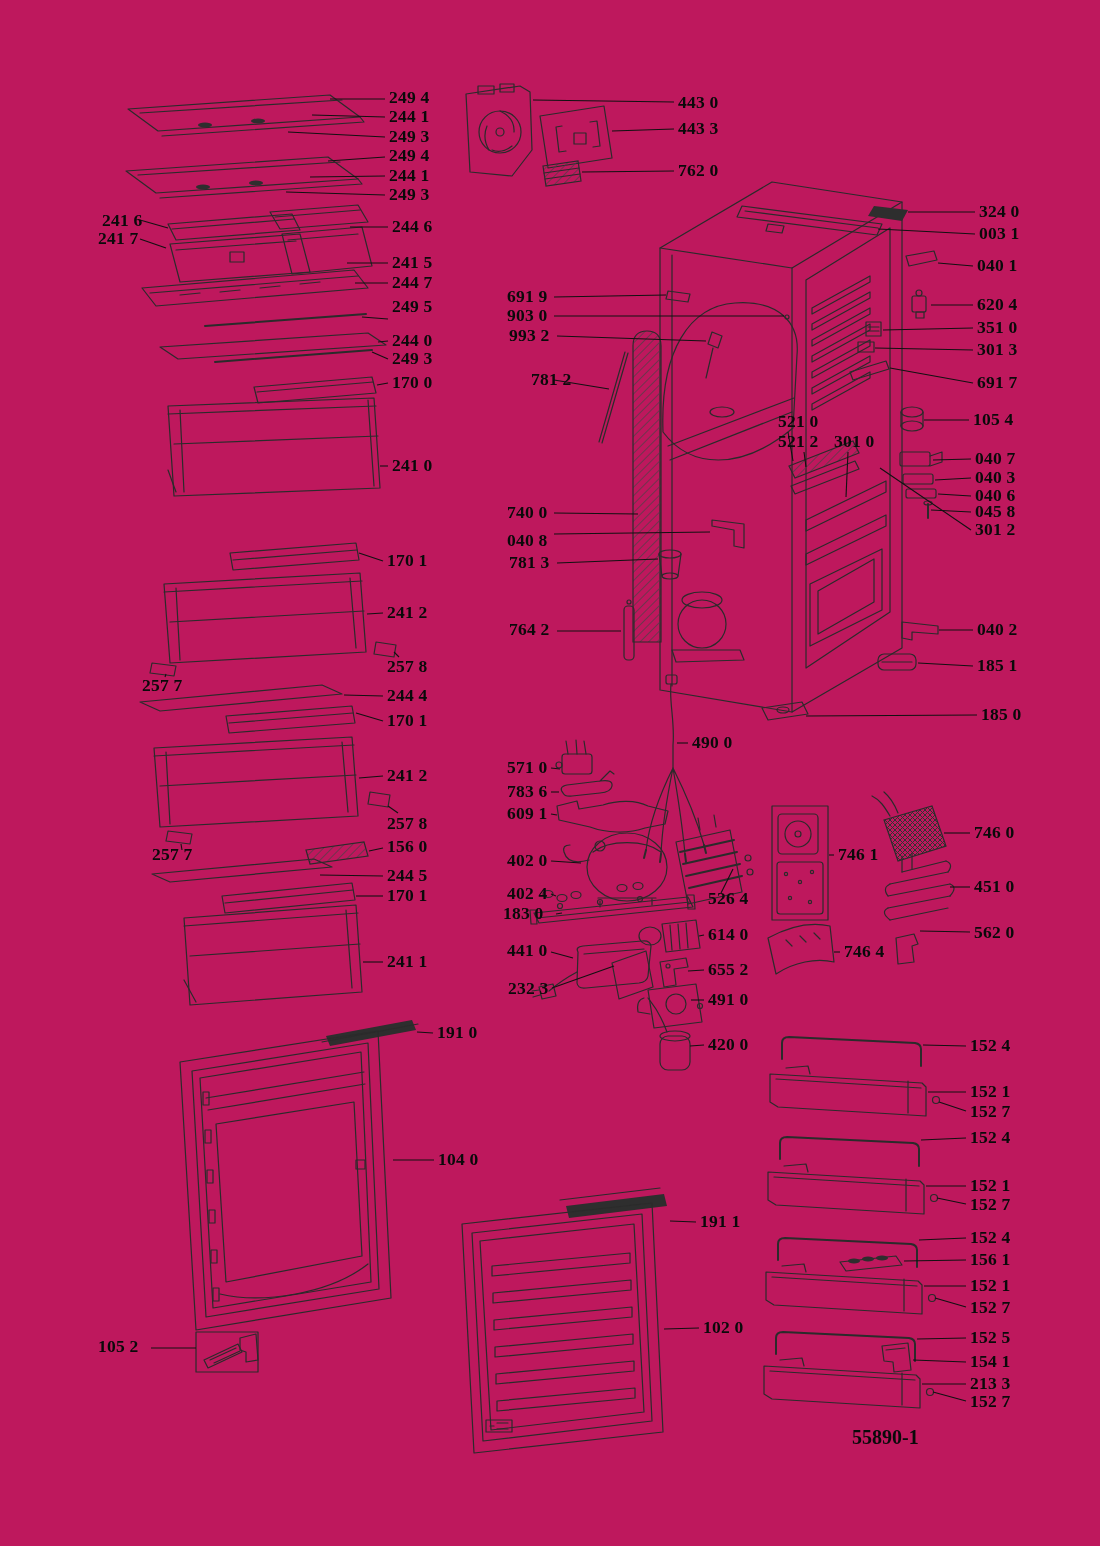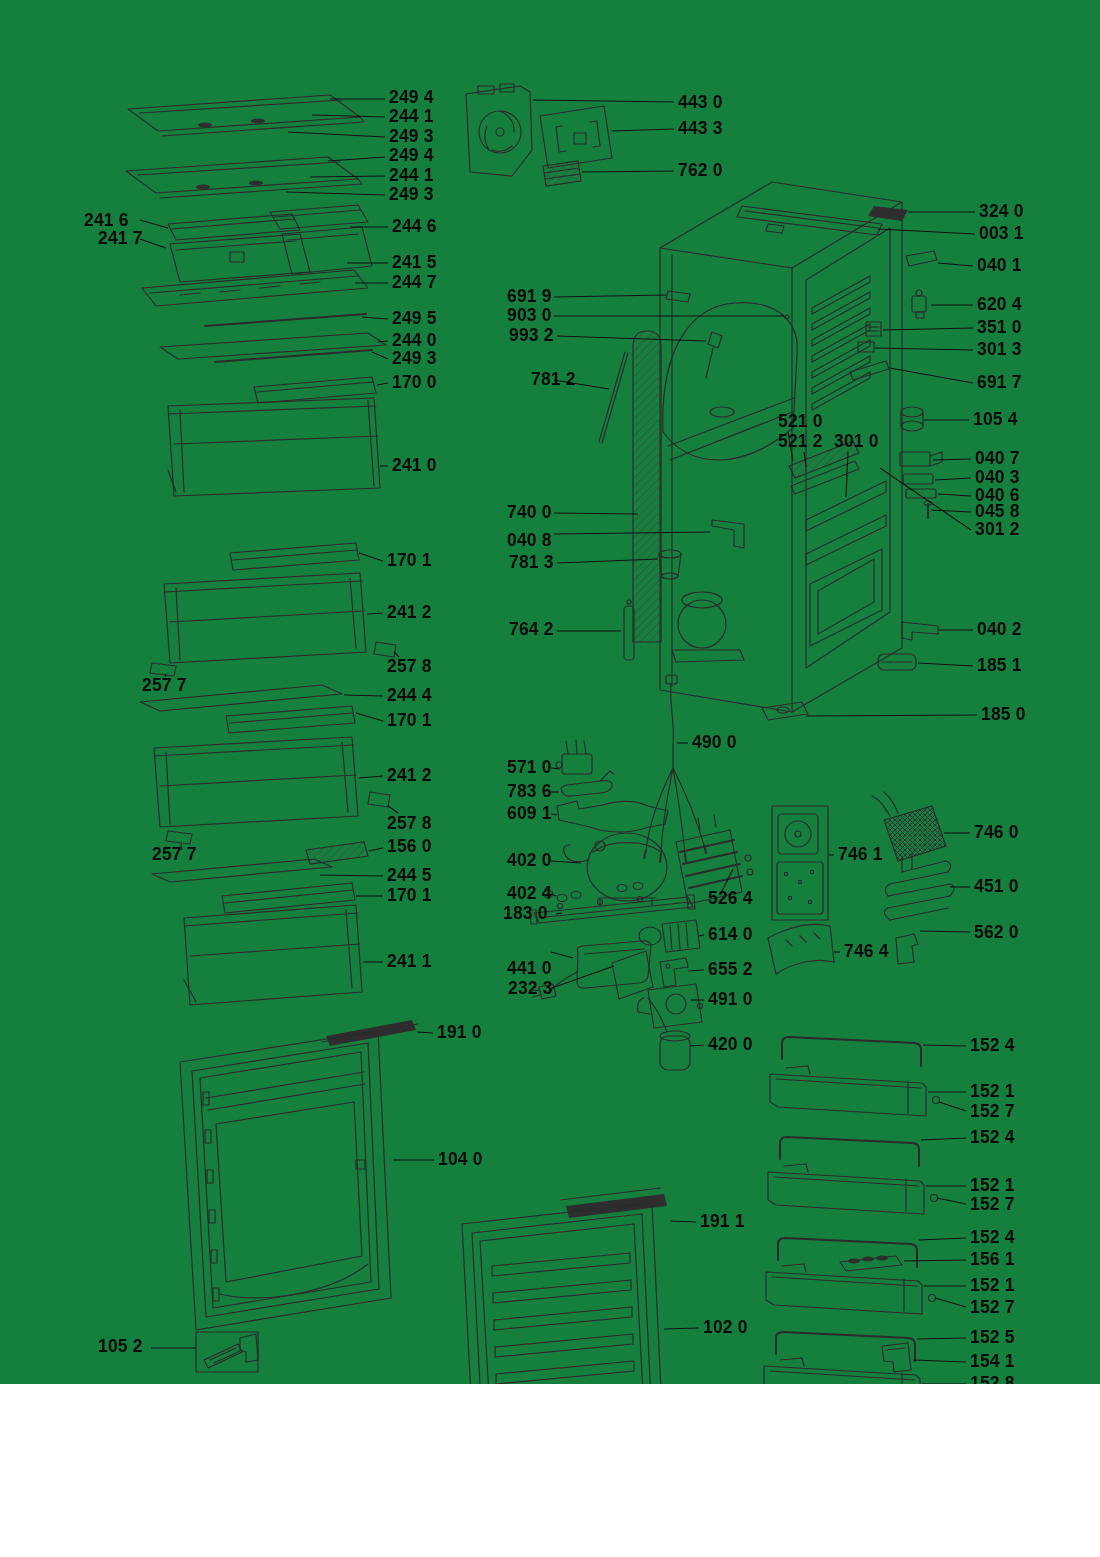--- a/index.html
+++ b/index.html
@@ -1,17 +1,17 @@
 <!DOCTYPE html>
 <html><head>
 <meta charset="utf-8">
 <style>
   html,body{margin:0;padding:0;background:#fff;}
-  #page{position:relative;width:1100px;height:1384px;background:#15803d;overflow:hidden;
-        font-family:Liberation Sans, sans-serif;}
+  #page{position:relative;width:1100px;height:1546px;background:#be185d;overflow:hidden;
+        font-family:Liberation Serif, serif;}
   #diagram-svg{position:absolute;left:0;top:0;}
   .part-label{position:absolute;font-weight:bold;font-size:17.5px;line-height:21px;
         color:#0a0a0a;white-space:nowrap;letter-spacing:.2px;}
   #footer-code{position:absolute;left:852px;top:1426px;font-weight:bold;font-size:20px;color:#0a0a0a;}
   .sk{fill:none;stroke:#2b2b2b;stroke-width:1.2;stroke-linejoin:round;stroke-linecap:round;}
   .sk2{fill:none;stroke:#2b2b2b;stroke-width:2;stroke-linejoin:round;stroke-linecap:round;}
   .dk{fill:#2e2e2e;stroke:none;}
   .ht{fill:url(#hatch);stroke:#2b2b2b;stroke-width:1.2;}
   .xh{fill:url(#xhatch);stroke:#2b2b2b;stroke-width:1.2;}
   #leader-layer line{stroke:#111;stroke-width:1.1;}
@@ -428,26 +428,26 @@
       </g>
 </svg>
 
 <div id="label-layer">
       <div class="part-label" style="left: 389px; top: 87px;">249 4</div>
       <div class="part-label" style="left: 389px; top: 106px;">244 1</div>
       <div class="part-label" style="left: 389px; top: 126px;">249 3</div>
       <div class="part-label" style="left: 389px; top: 145px;">249 4</div>
       <div class="part-label" style="left: 389px; top: 165px;">244 1</div>
       <div class="part-label" style="left: 389px; top: 184px;">249 3</div>
-      <div class="part-label" style="left: 84px; top: 210px;">241 6</div>
+      <div class="part-label" style="left: 102px; top: 210px;">241 6</div>
       <div class="part-label" style="left: 84px; top: 228px; margin-left: 14px;">241 7</div>
       <div class="part-label" style="left: 392px; top: 216px;">244 6</div>
       <div class="part-label" style="left: 392px; top: 252px;">241 5</div>
       <div class="part-label" style="left: 392px; top: 272px;">244 7</div>
-      <div class="part-label" style="left: 392px; top: 308px;">249 5</div>
+      <div class="part-label" style="left: 392px; top: 296px;">249 5</div>
       <div class="part-label" style="left: 392px; top: 330px;">244 0</div>
       <div class="part-label" style="left: 392px; top: 348px;">249 3</div>
       <div class="part-label" style="left: 392px; top: 372px;">170 0</div>
       <div class="part-label" style="left: 392px; top: 455px;">241 0</div>
       <div class="part-label" style="left: 678px; top: 92px;">443 0</div>
       <div class="part-label" style="left: 678px; top: 118px;">443 3</div>
       <div class="part-label" style="left: 678px; top: 160px;">762 0</div>
       <div class="part-label" style="left: 507px; top: 286px;">691 9</div>
       <div class="part-label" style="left: 507px; top: 305px;">903 0</div>
       <div class="part-label" style="left: 509px; top: 325px;">993 2</div>
@@ -495,21 +495,21 @@
       <div class="part-label" style="left: 703px; top: 1317px;">102 0</div>
       <div class="part-label" style="left: 692px; top: 732px;">490 0</div>
       <div class="part-label" style="left: 507px; top: 757px;">571 0</div>
       <div class="part-label" style="left: 507px; top: 781px;">783 6</div>
       <div class="part-label" style="left: 507px; top: 803px;">609 1</div>
       <div class="part-label" style="left: 507px; top: 850px;">402 0</div>
       <div class="part-label" style="left: 507px; top: 883px;">402 4</div>
       <div class="part-label" style="left: 503px; top: 903px;">183 0</div>
       <div class="part-label" style="left: 708px; top: 888px;">526 4</div>
       <div class="part-label" style="left: 708px; top: 924px;">614 0</div>
-      <div class="part-label" style="left: 507px; top: 940px; margin-top: 18px;">441 0</div>
+      <div class="part-label" style="left: 507px; top: 940px;">441 0</div>
       <div class="part-label" style="left: 708px; top: 959px;">655 2</div>
       <div class="part-label" style="left: 508px; top: 978px;">232 3</div>
       <div class="part-label" style="left: 708px; top: 989px;">491 0</div>
       <div class="part-label" style="left: 708px; top: 1034px;">420 0</div>
       <div class="part-label" style="left: 838px; top: 844px;">746 1</div>
       <div class="part-label" style="left: 974px; top: 822px;">746 0</div>
       <div class="part-label" style="left: 974px; top: 876px;">451 0</div>
       <div class="part-label" style="left: 974px; top: 922px;">562 0</div>
       <div class="part-label" style="left: 844px; top: 941px;">746 4</div>
       <div class="part-label" style="left: 970px; top: 1035px;">152 4</div>
@@ -517,18 +517,18 @@
       <div class="part-label" style="left: 970px; top: 1101px;">152 7</div>
       <div class="part-label" style="left: 970px; top: 1127px;">152 4</div>
       <div class="part-label" style="left: 970px; top: 1175px;">152 1</div>
       <div class="part-label" style="left: 970px; top: 1194px;">152 7</div>
       <div class="part-label" style="left: 970px; top: 1227px;">152 4</div>
       <div class="part-label" style="left: 970px; top: 1249px;">156 1</div>
       <div class="part-label" style="left: 970px; top: 1275px;">152 1</div>
       <div class="part-label" style="left: 970px; top: 1297px;">152 7</div>
       <div class="part-label" style="left: 970px; top: 1327px;">152 5</div>
       <div class="part-label" style="left: 970px; top: 1351px;">154 1</div>
-      <div class="part-label" style="left: 970px; top: 1373px;">152 8</div>
+      <div class="part-label" style="left: 970px; top: 1373px;">213 3</div>
       <div class="part-label" style="left: 970px; top: 1391px;">152 7</div>
     </div>
 
 <div id="footer-code">55890-1</div>
 </div>
 
 </body></html>

